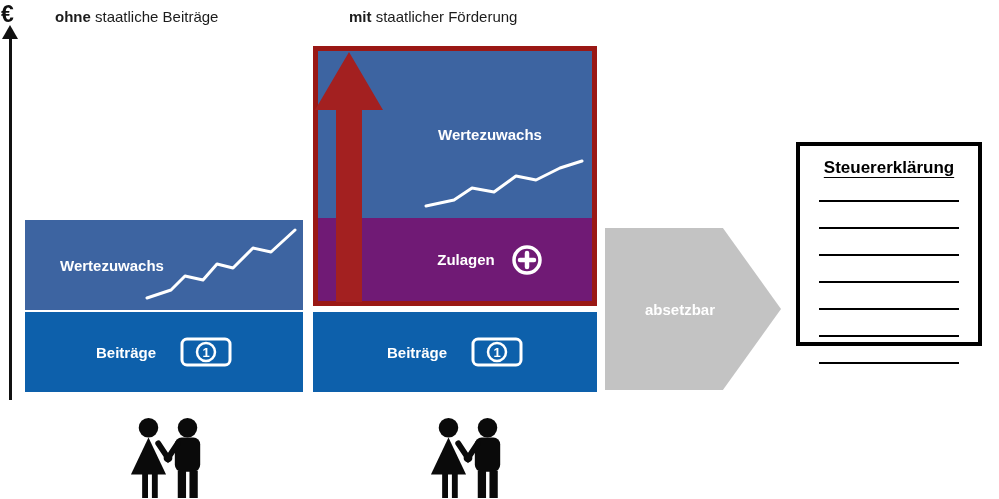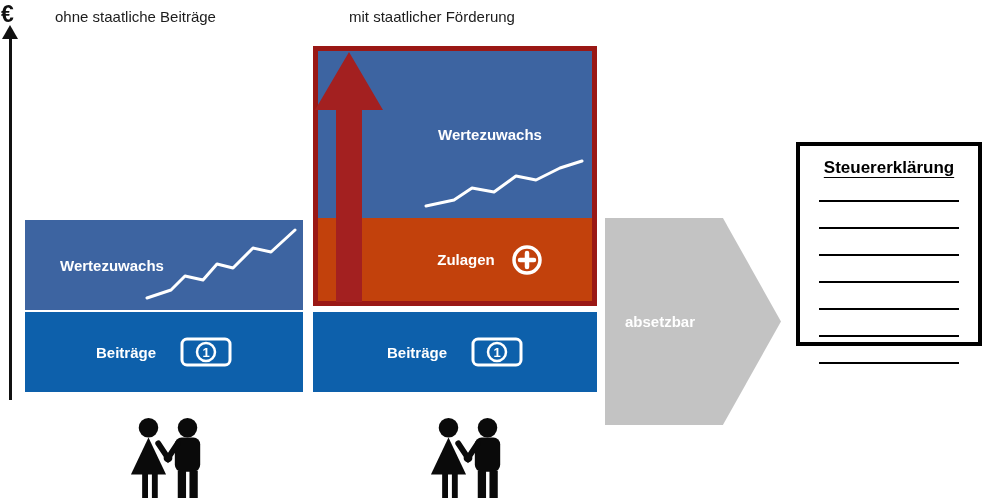--- a/index.html
+++ b/index.html
@@ -25,21 +25,21 @@
     width: 0; height: 0;
     border-left: 8px solid transparent;
     border-right: 8px solid transparent;
     border-bottom: 14px solid #111;
   }
   
   .heading {
     position: absolute; top: 8px;
     font-size: 15px; color: #1c1c1c; white-space: nowrap;
   }
-  .heading .bold { font-weight: normal; }
+  .heading .bold { font-weight: bold; }
   .heading-without { left: 55px; }
   .heading-with { left: 349px; text-align: right; }
   
   .box {
     position: absolute; box-sizing: border-box;
     color: #fff; font-weight: bold; font-size: 15px;
     display: flex; align-items: center;
   }
   .growth-left {
     left: 25px; top: 220px; width: 278px; height: 90px;
@@ -57,42 +57,42 @@
   }
   .growth-mid {
     position: relative; width: 100%; height: 167px;
     background: #3d64a1; box-sizing: border-box;
     display: flex; align-items: center; justify-content: center;
     padding-left: 70px;
     color: #fff; font-weight: bold; font-size: 15px;
   }
   .zulagen-mid {
     position: relative; width: 100%; height: 83px;
-    background: #c2410c; box-sizing: border-box;
+    background: #701a75; box-sizing: border-box;
     display: flex; align-items: center; justify-content: center;
     padding-left: 70px; gap: 16px;
     color: #fff; font-weight: bold; font-size: 15px;
   }
   .contrib-mid {
     left: 313px; top: 312px; width: 284px; height: 80px;
     background: #0d60ab; justify-content: center; gap: 24px;
   }
   .chart-line { position: absolute; pointer-events: none; }
   .chart-line-left { right: 6px; bottom: 6px; }
   .chart-line-mid { right: 8px; bottom: 8px; }
   
   .red-arrow { position: absolute; left: 315px; top: 52px; z-index: 5; }
   
   .deduct-arrow {
-    position: absolute; left: 605px; top: 218px;
-    width: 176px; height: 207px;
+    position: absolute; left: 605px; top: 228px;
+    width: 176px; height: 162px;
     background: #c3c3c3;
     clip-path: polygon(0 0, 67% 0, 100% 50%, 67% 100%, 0 100%);
     display: flex; align-items: center;
-    padding-left: 20px; box-sizing: border-box;
+    padding-left: 40px; box-sizing: border-box;
     color: #fff; font-weight: bold; font-size: 15px;
   }
   
   .tax-doc {
     position: absolute; left: 796px; top: 142px;
     width: 186px; height: 204px;
     background: #fff; border: 4px solid #000;
     box-sizing: border-box;
   }
   .tax-title {

